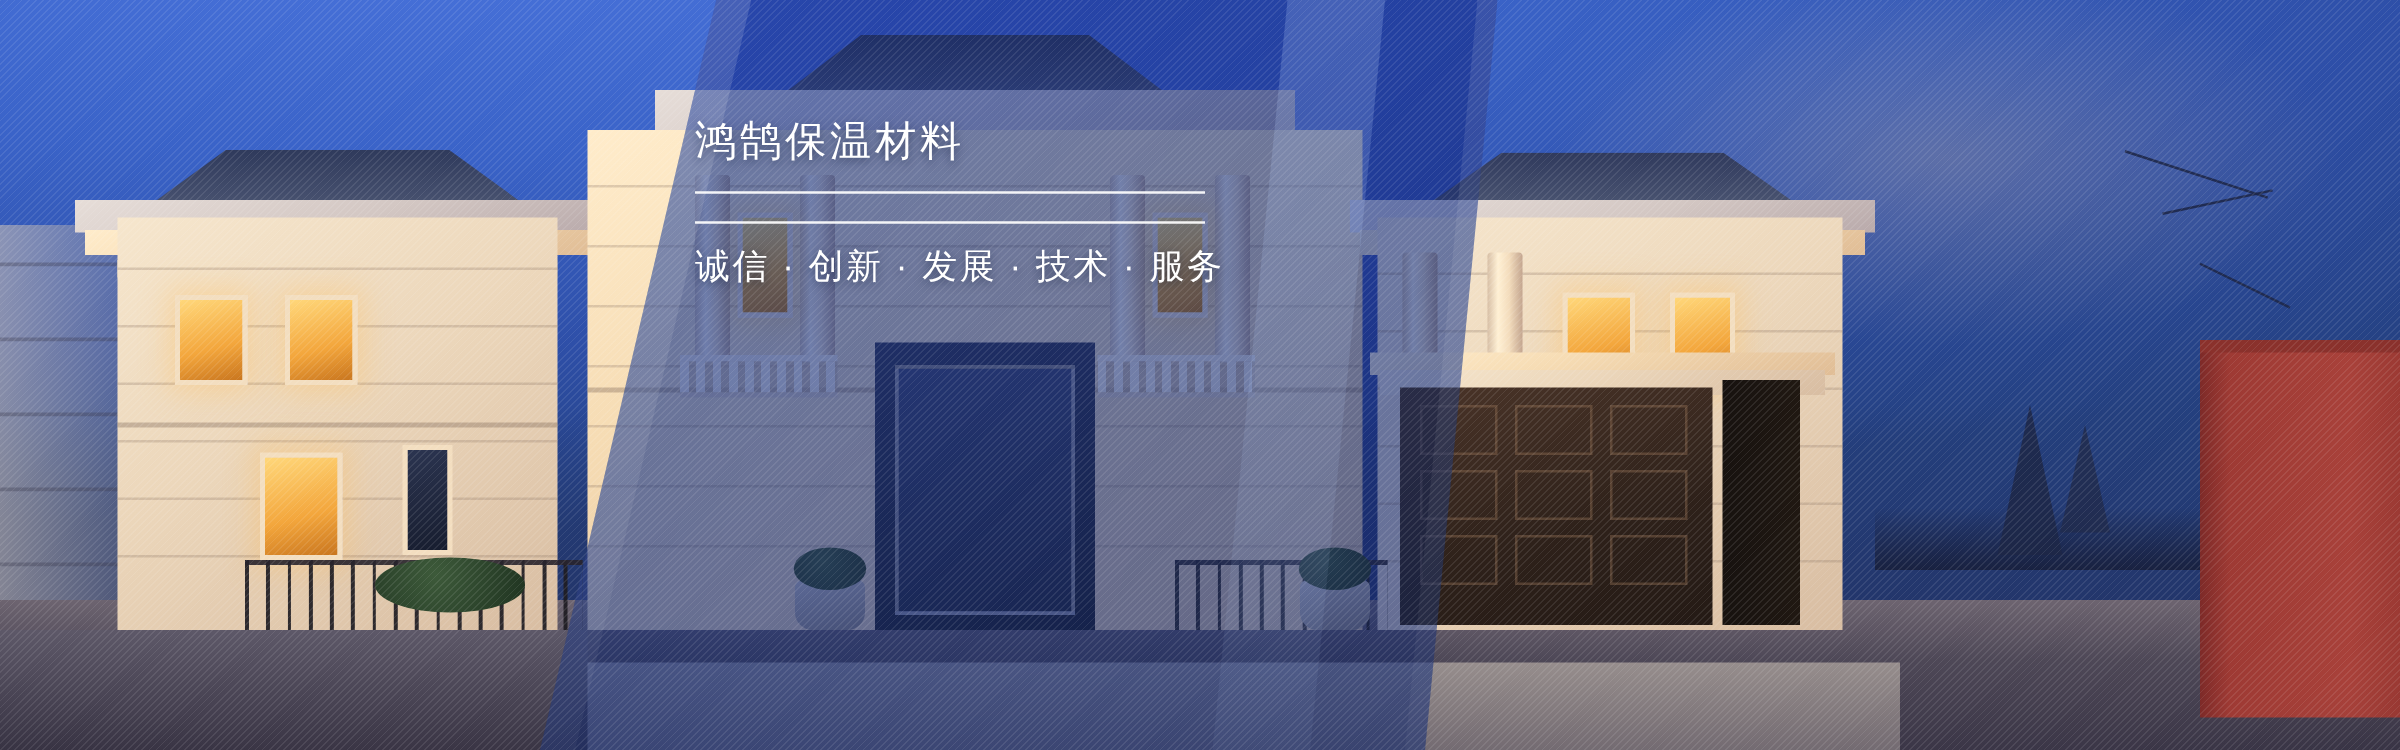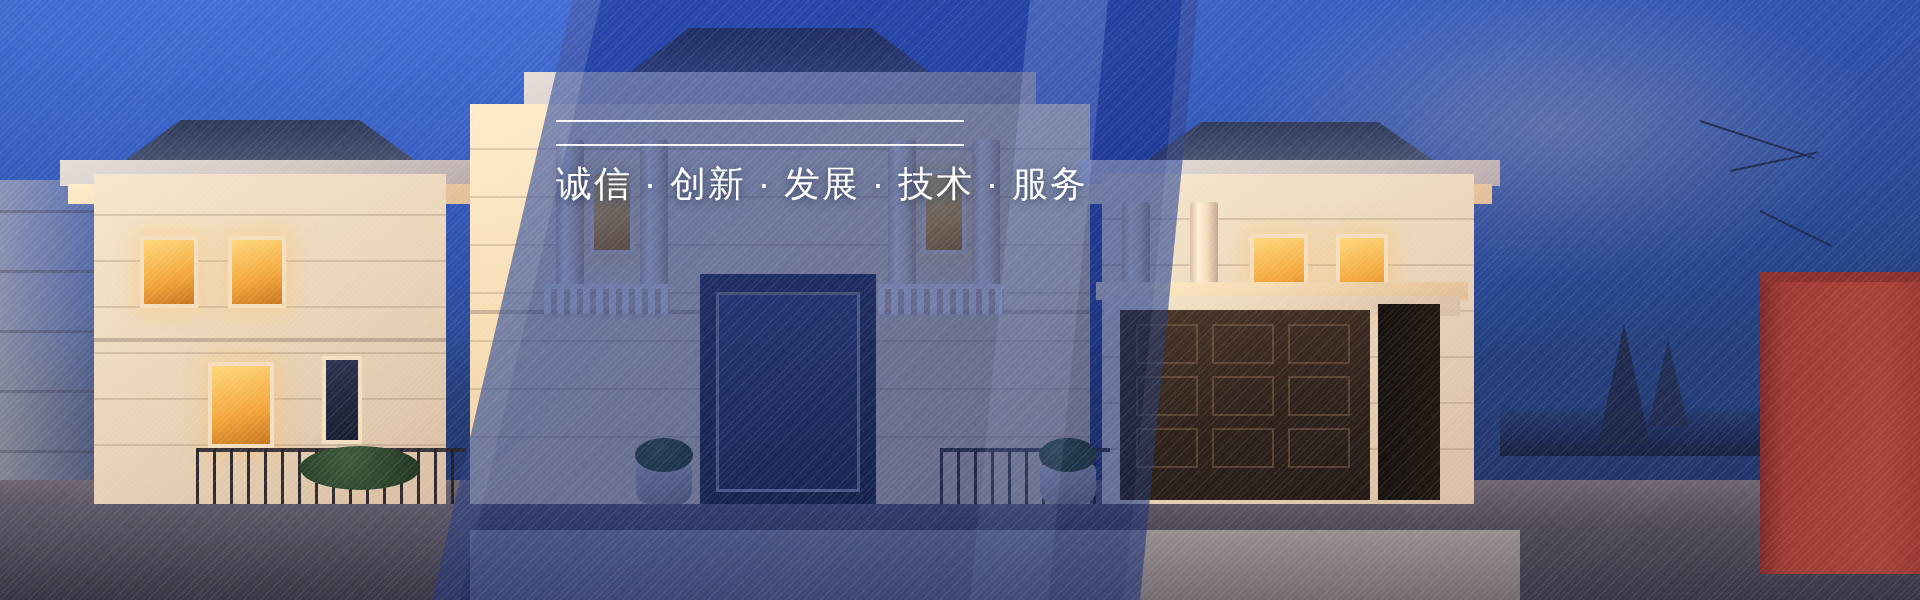--- a/index.html
+++ b/index.html
@@ -151,21 +151,21 @@
   
   .copy{position:absolute;left:556px;top:96px;width:640px;z-index:9;}
   .eyebrow{color:#ffffff;font-size:33px;letter-spacing:3px;line-height:1;
     text-shadow:0 2px 8px rgba(10,20,50,.55);font-weight:400;}
   .rule{height:2px;background:rgba(255,255,255,.92);margin:24px 0 20px 0;width:408px;}
   .rule.bottom{margin:22px 0 20px 0;width:408px;}
   .headline{color:#f7ef1d;font-weight:700;font-size:56px;line-height:1.08;
     letter-spacing:2px;
     text-shadow:3px 3px 0 rgba(24,40,100,.55), 0 0 18px rgba(0,0,0,.25);}
   .headline div{white-space:nowrap;}
-  .tagline{color:#ffffff;font-size:36px;letter-spacing:2px;line-height:1;
+  .tagline{color:#ffffff;font-size:28px;letter-spacing:2px;line-height:1;
     text-shadow:0 2px 8px rgba(10,20,50,.55);}
 </style>
 </head>
 <body>
 
 <div class="stage">
 
   <div class="sky"></div>
   <div class="sky-glow"></div>
   <div class="sky-dusk"></div>
@@ -285,20 +285,21 @@
 
   <div class="overlay-panel"></div>
   <div class="overlay-panel2"></div>
   <div class="lightbeam"></div>
   <div class="panel-edge-l"></div>
   <div class="panel-edge-r"></div>
   <div class="hatch"></div>
   <div class="vignette"></div>
 
   <div class="copy">
+    <div class="eyebrow">鸿鹄保温材料</div>
     <div class="rule"></div>
     <div class="headline">
     </div>
     <div class="rule bottom"></div>
     <div class="tagline">诚信 · 创新 · 发展 · 技术 · 服务</div>
   </div>
 
 </div>
 
 </body></html>

